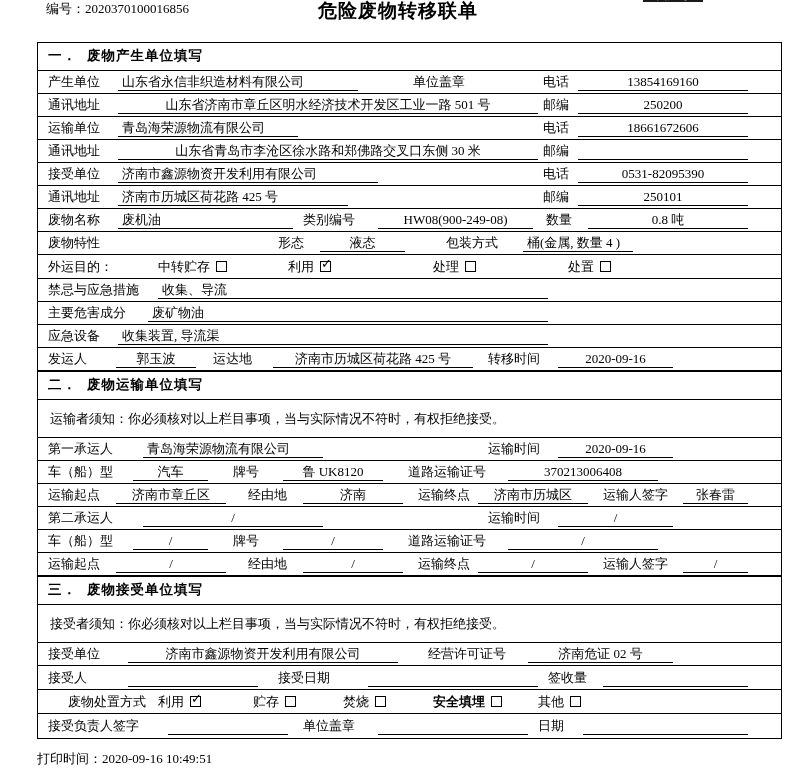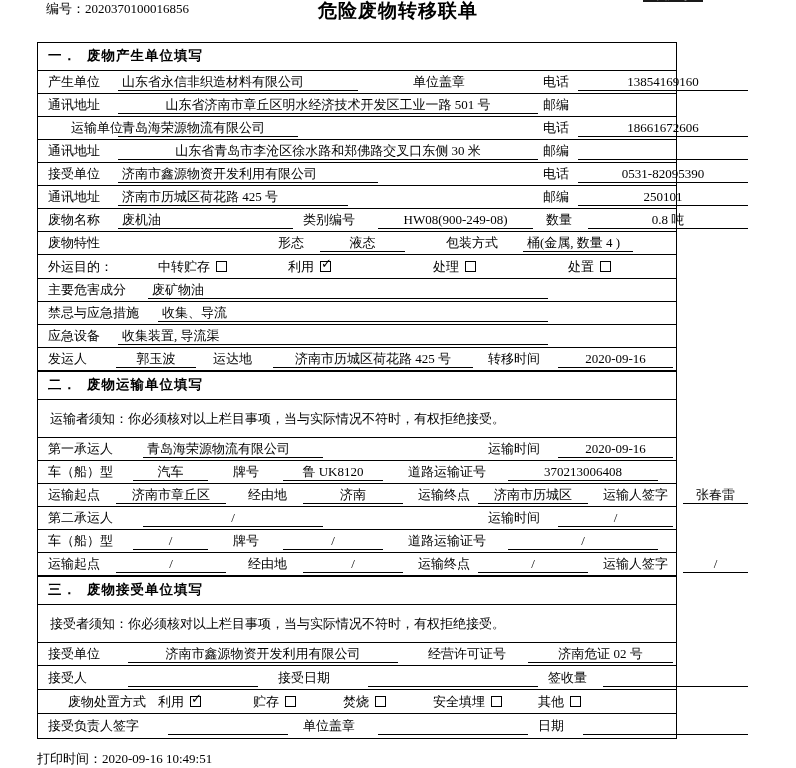--- a/index.html
+++ b/index.html
@@ -47,21 +47,21 @@
     color: #fff;
     font-size: 11px;
     text-align: center;
     line-height: 14px;
   }
 
   
   .frame {
     position: absolute;
     left: 37px; top: 42px;
-    width: 640px;
+    width: 745px;
     border: 1px solid #000;
   }
   .section-head {
     border-bottom: 1px solid #000;
     padding: 4px 8px 5px 10px;
     font-weight: bold;
     font-size: 13.5px;
     letter-spacing: 1px;
   }
   .section-head .num { margin-right: 10px; }
@@ -151,24 +151,27 @@
     <div class="row">
       <div class="cellwrap" style="left:10px;">
           <span class="lbl">通讯地址</span>
         </div>
       <div class="cellwrap" style="left:80px;">
           <span class="val" style="width:420px;">山东省济南市章丘区明水经济技术开发区工业一路 501 号</span>
         </div>
       <div class="cellwrap" style="left:505px;">
           <span class="lbl">邮编</span>
         </div>
-    </div>
-
-    <div class="row">
-      <div class="cellwrap" style="left:10px;margin-left:23px;">
+      <div class="cellwrap" style="left:540px;">
+          <span class="val" style="width:170px;">250200</span>
+        </div>
+    </div>
+
+    <div class="row">
+      <div class="cellwrap" style="left:10px;">
           <span class="lbl">运输单位</span>
         </div>
       <div class="cellwrap" style="left:80px;">
           <span class="val left" style="width:180px;">青岛海荣源物流有限公司</span>
         </div>
       <div class="cellwrap" style="left:505px;">
           <span class="lbl">电话</span>
         </div>
       <div class="cellwrap" style="left:540px;">
           <span class="val" style="width:170px;">18661672606</span>
@@ -276,33 +279,33 @@
         <span class="chk"></span>
       </div>
       <div class="cellwrap" style="left:530px;">
         <span class="lbl">处置</span>
         <span class="chk"></span>
       </div>
     </div>
 
     <div class="row">
       <div class="cellwrap" style="left:10px;">
+          <span class="lbl">禁忌与应急措施</span>
+        </div>
+      <div class="cellwrap" style="left:120px;">
+          <span class="val left" style="width:390px;">收集、导流</span>
+        </div>
+    </div>
+
+    <div class="row">
+      <div class="cellwrap" style="left:10px;">
           <span class="lbl">主要危害成分</span>
         </div>
       <div class="cellwrap" style="left:110px;">
           <span class="val left" style="width:400px;">废矿物油</span>
-        </div>
-    </div>
-
-    <div class="row">
-      <div class="cellwrap" style="left:10px;">
-          <span class="lbl">禁忌与应急措施</span>
-        </div>
-      <div class="cellwrap" style="left:120px;">
-          <span class="val left" style="width:390px;">收集、导流</span>
         </div>
     </div>
 
     <div class="row">
       <div class="cellwrap" style="left:10px;">
           <span class="lbl">应急设备</span>
         </div>
       <div class="cellwrap" style="left:80px;">
           <span class="val left" style="width:430px;">收集装置, 导流渠</span>
         </div>
@@ -520,21 +523,21 @@
         <span class="chk on"></span>
       </div>
       <div class="cellwrap" style="left:215px;">
         <span class="lbl">贮存</span>
         <span class="chk"></span>
       </div>
       <div class="cellwrap" style="left:305px;">
         <span class="lbl">焚烧</span>
         <span class="chk"></span>
       </div>
-      <div class="cellwrap" style="left:395px;">
+      <div class="cellwrap" style="left:395px;font-weight:bold;">
         <span class="lbl">安全填埋</span>
         <span class="chk"></span>
       </div>
       <div class="cellwrap" style="left:500px;">
         <span class="lbl">其他</span>
         <span class="chk"></span>
       </div>
     </div>
 
     <div class="row last tall">

